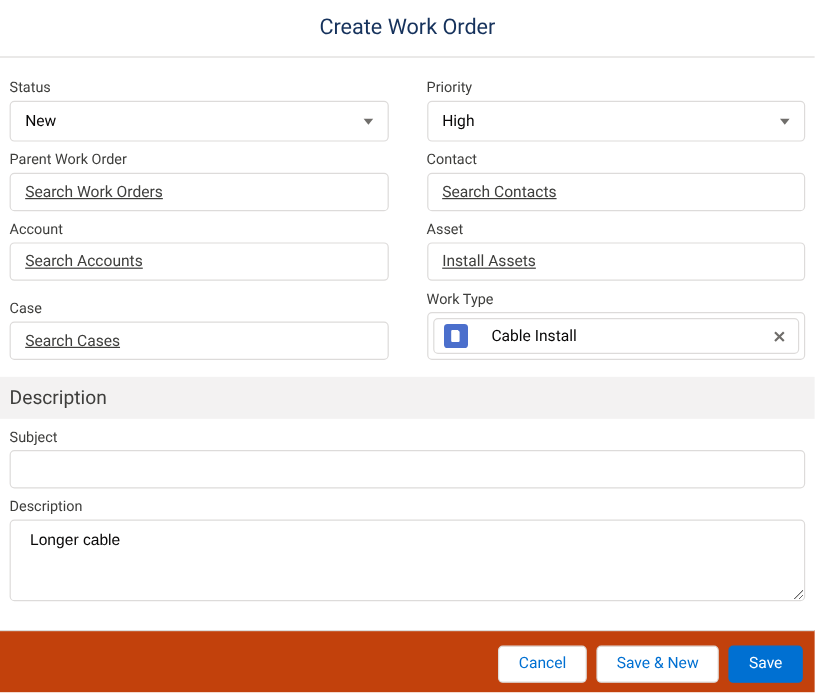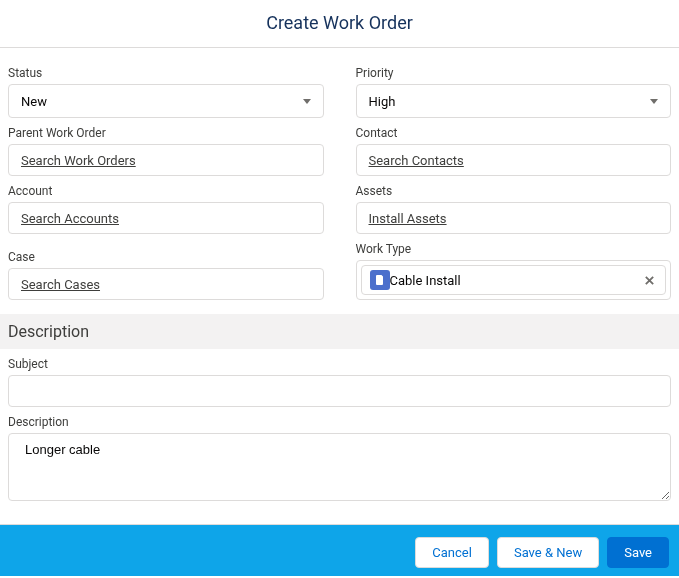--- a/index.html
+++ b/index.html
@@ -74,21 +74,21 @@
     .lookup-placeholder { color: #3e3e3c; text-decoration: underline; }
     .pill-wrap {
       width: 100%;
       border: 1px solid #dddbda;
       border-radius: 4px;
       padding: 4px;
     }
     .pill {
       display: flex;
       align-items: center;
-      gap: 0;
+      gap: 20px;
       border: 1px solid #dddbda;
       border-radius: 4px;
       padding: 4px 8px;
       background: #fff;
     }
     .pill-icon {
       width: 20px; height: 20px;
       background: #4b6fcc;
       border-radius: 3px;
       display: flex;
@@ -122,21 +122,21 @@
       padding: 8px 16px;
       resize: both;
       font-family: Liberation Sans, sans-serif;
     }
     .footer {
       border-top: 1px solid #dddbda;
       padding: 12px 10px 8px;
       display: flex;
       justify-content: flex-end;
       gap: 8px;
-      background: #0ea5e9;
+      background: #c2410c;
     }
     .btn {
       border: 1px solid #dddbda;
       border-radius: 4px;
       background: #fff;
       color: #0070d2;
       font-size: 13px;
       padding: 7px 16px;
       cursor: pointer;
       font-family: inherit;
@@ -188,21 +188,21 @@
   </div>
 
   <div class="form-row">
     <div class="form-col">
       <label class="field-label">Account</label>
       <div class="lookup-input">
         <span class="lookup-placeholder">Search Accounts</span>
       </div>
     </div>
     <div class="form-col">
-      <label class="field-label">Assets</label>
+      <label class="field-label">Asset</label>
       <div class="lookup-input">
         <span class="lookup-placeholder">Install Assets</span>
       </div>
     </div>
   </div>
 
   <div class="form-row">
     <div class="form-col">
       <label class="field-label">Case</label>
       <div class="lookup-input">

